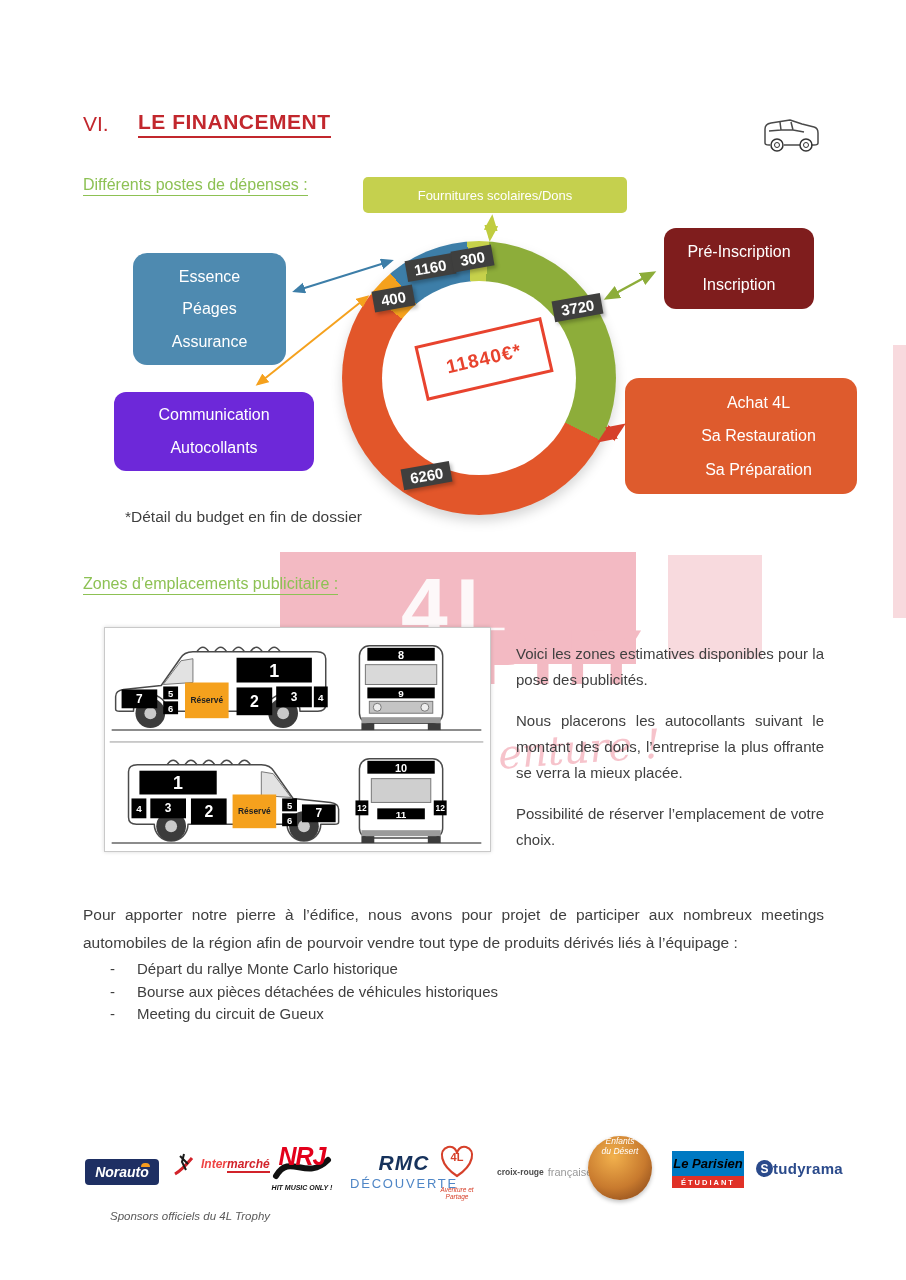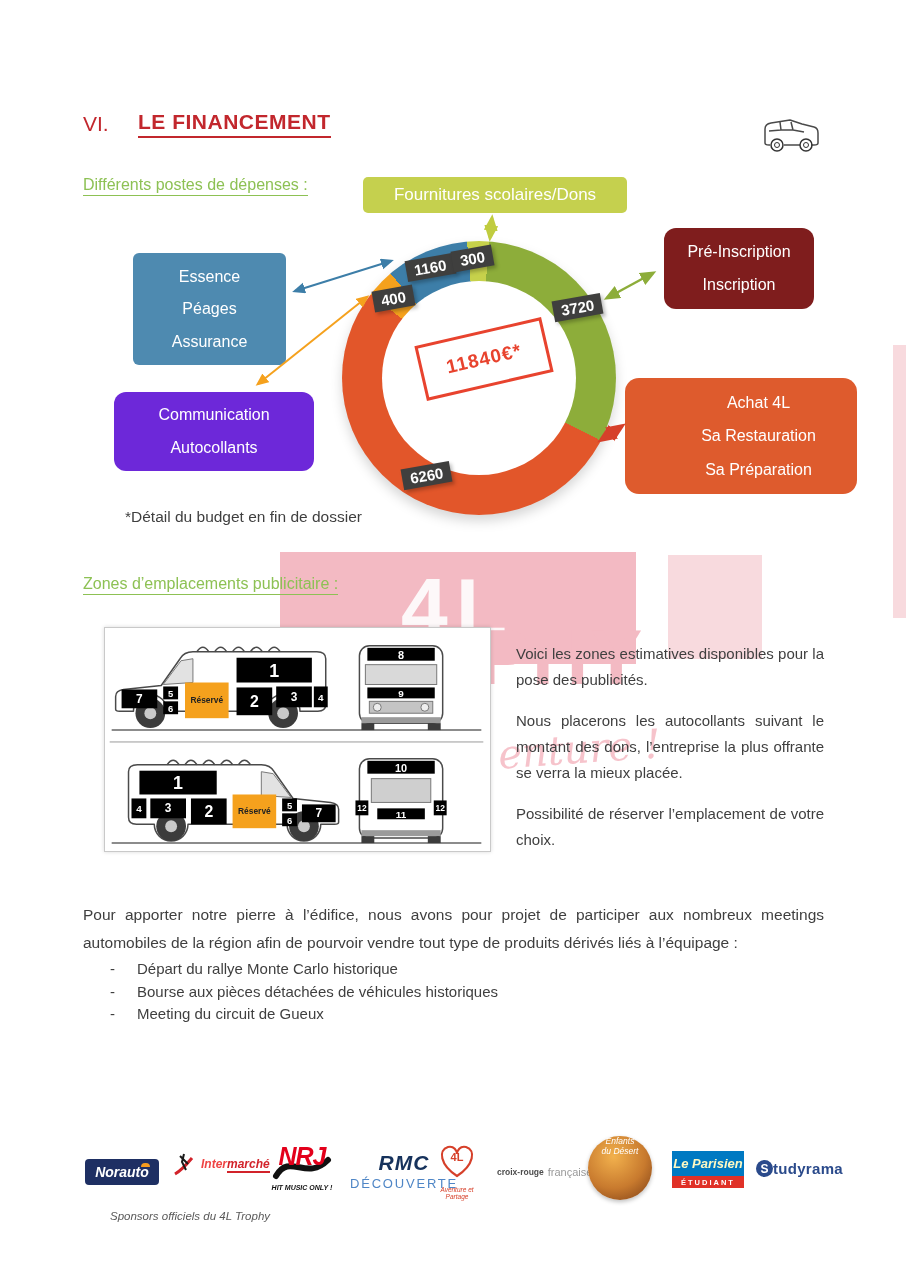--- a/index.html
+++ b/index.html
@@ -24,22 +24,22 @@
   .title{left:138px;top:110px;font-size:21px;font-weight:700;color:#c2272d;
          letter-spacing:.5px;border-bottom:2px solid #c2272d;padding-bottom:2px;}
   .h2{font-size:16px;color:#8dc154;border-bottom:1px solid #8dc154;padding-bottom:1px;}
   .h2a{left:83px;top:176px;}
   .h2b{left:83px;top:575px;}
 
   
   .callout{color:#fff;text-align:center;display:flex;flex-direction:column;justify-content:space-evenly;}
   .callout div{font-size:16px;}
   .box-fournitures{left:363px;top:177px;width:264px;height:36px;border-radius:5px;}
-  .box-fournitures div{font-size:17px;}
-  .box-essence{left:133px;top:253px;width:153px;height:112px;border-radius:6px;}
+  .box-fournitures div{font-size:13px;}
+  .box-essence{left:133px;top:253px;width:153px;height:112px;border-radius:14px;}
   .box-communication{left:114px;top:392px;width:200px;height:79px;border-radius:12px;}
   .box-inscription{left:664px;top:228px;width:150px;height:81px;border-radius:12px;}
   .box-achat{left:625px;top:378px;width:197px;height:116px;border-radius:14px;padding-left:35px;}
 
   
   .donut{left:342px;top:241px;width:274px;height:274px;border-radius:50%;
          filter:drop-shadow(0 6px 6px rgba(0,0,0,.16));}
   .donut::after{content:"";position:absolute;inset:40px;background:#fff;border-radius:50%;}
   .badge{background:#3f3f3e;color:#fff;font-size:15px;font-weight:700;
          padding:2px 8px;transform:rotate(-10deg);box-shadow:2px 3px 4px rgba(0,0,0,.25);z-index:2;}
@@ -96,21 +96,21 @@
   .croix{left:497px;top:1163px;display:flex;align-items:center;gap:4px;}
   .croix-bold{font-size:8.5px;font-weight:700;color:#4d4d4d;}
   .croix-light{font-size:11px;color:#9a9a9a;}
   .enfants{left:588px;top:1136px;width:64px;height:64px;border-radius:50%;
            background:radial-gradient(circle at 40% 32%,#f2b14d 0%,#c87a2e 55%,#7a3c15 100%);
            display:flex;flex-direction:column;align-items:center;justify-content:flex-start;
            box-shadow:0 2px 4px rgba(0,0,0,.25);}
   .enfants span{color:#fff;font-size:8.5px;font-style:italic;line-height:10px;}
   .parisien{left:672px;top:1151px;width:72px;}
   .parisien-top{background:#0079c2;height:25px;display:flex;align-items:center;justify-content:center;}
-  .parisien-top span{color:#fef9c3;font-size:13px;font-weight:700;font-style:italic;}
+  .parisien-top span{color:#000000;font-size:13px;font-weight:700;font-style:italic;}
   .parisien-bottom{background:#e03127;height:12px;display:flex;align-items:center;justify-content:center;}
   .parisien-bottom span{color:#fff;font-size:7.5px;font-weight:700;letter-spacing:2px;}
   .studyrama{left:756px;top:1160px;display:flex;align-items:center;}
   .stud-s{display:inline-flex;width:17px;height:17px;border-radius:50%;background:#2a4a8b;
           color:#fff;align-items:center;justify-content:center;font-weight:700;font-size:12px;}
   .stud-rest{color:#2a4a8b;font-weight:700;font-size:15px;letter-spacing:.3px;}
 
   .footer{left:83px;top:1210px;font-size:11.5px;font-style:italic;color:#595959;margin-left:27px;}
 
   .zone-num{fill:#fff;font-weight:700;font-family:"Liberation Sans",sans-serif;}

